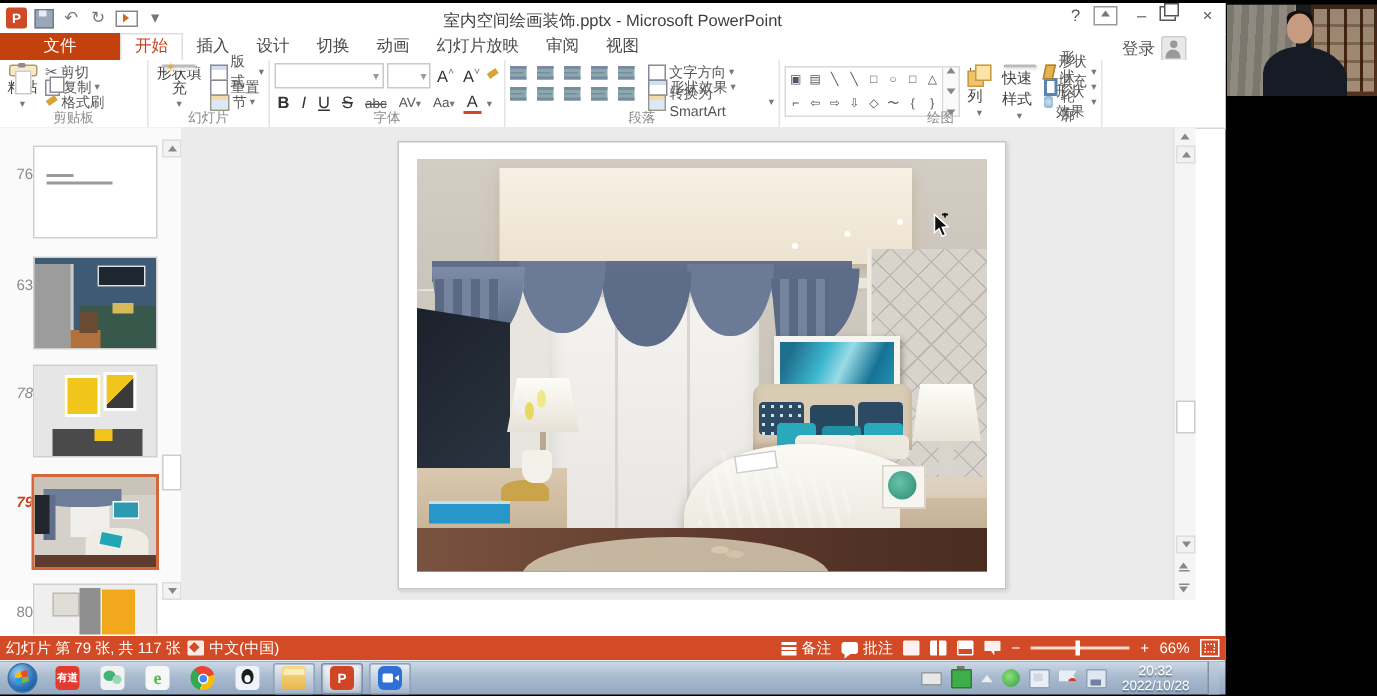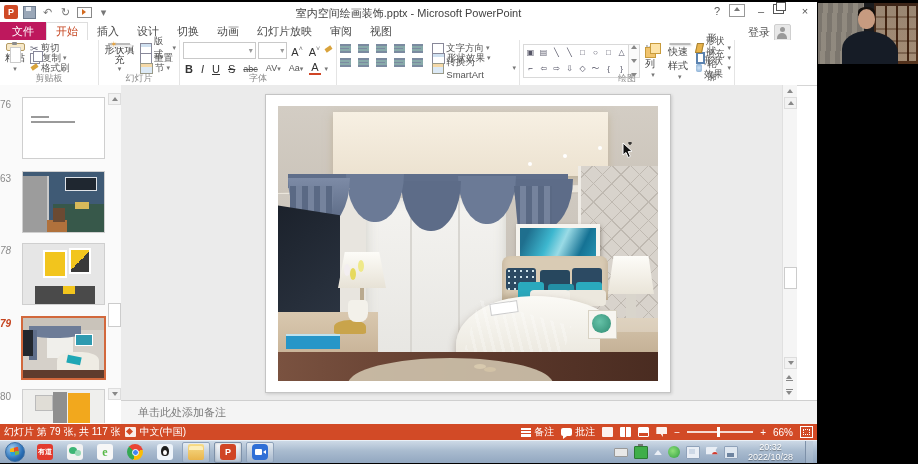--- a/index.html
+++ b/index.html
@@ -21,21 +21,21 @@
   #title-text{left:0;right:0;top:4px;text-align:center;font-size:11px;color:#3f3f3f;}
   .winctl{right:2px;top:2px;display:flex;gap:2px;align-items:center;color:#555;}
   .winctl .btn{width:20px;height:15px;text-align:center;line-height:15px;font-size:11px;}
   .ic-ribbonopt{width:14px;height:11px;border:1px solid #999;position:relative;}
   .ic-ribbonopt:after{content:"";position:absolute;left:4px;top:2px;border-bottom:4px solid #777;border-left:3px solid transparent;border-right:3px solid transparent;}
   .ic-restore{width:9px;height:8px;border:1px solid #555;position:relative;background:#fff;}
   .ic-restore:before{content:"";position:absolute;left:2px;top:-3px;width:8px;height:7px;border:1px solid #555;background:#fff;}
   
   #tabrow{left:0;top:20px;width:100%;height:18px;background:#fff;display:flex;align-items:flex-end;}
   .tab{padding:0 9px;height:18px;line-height:18px;font-size:11px;color:#4a4a4a;}
-  .tab-file{background:#be185d;color:#fff;padding:0 12px;}
+  .tab-file{background:#c2410c;color:#fff;padding:0 29px;}
   .tab-active{color:#c5441f;background:#fff;border:1px solid #dedede;border-bottom:none;height:17px;line-height:17px;}
   #signin{right:26px;top:22px;font-size:11px;color:#555;display:flex;align-items:center;gap:4px;}
   .ic-person{width:15px;height:15px;background:#e8e8e8;border:1px solid #cfcfcf;position:relative;border-radius:2px 2px 0 0;}
   .ic-person:before{content:"";position:absolute;left:4.5px;top:2px;width:5px;height:5px;border-radius:50%;background:#9a9a9a;}
   .ic-person:after{content:"";position:absolute;left:2px;top:8px;width:10px;height:6px;border-radius:5px 5px 0 0;background:#9a9a9a;}
   
   #ribbon{left:0;top:38px;width:100%;height:45px;background:#fff;border-bottom:1px solid #d5d5d5;display:flex;}
   .grp{position:relative;border-right:1px solid #e4e4e4;padding:2px 3px 11px 3px;display:flex;gap:3px;}
   .grp-label{position:absolute;bottom:0;left:0;right:0;text-align:center;font-size:9px;color:#8a8a8a;}
   .bigbtn{display:flex;flex-direction:column;align-items:center;justify-content:flex-start;font-size:10px;color:#444;padding:1px 2px;}
@@ -75,21 +75,21 @@
   .ic-fill{width:10px;height:8px;background:#e8b34b;border:1px solid #a78235;transform:skewX(-12deg);}
   .ic-outline{width:10px;height:8px;border:2px solid #5b83b0;}
   .ic-effect{width:10px;height:8px;background:radial-gradient(circle,#cfe2f5,#7fa8d0);border-radius:2px;}
   .ic-find{width:10px;height:10px;position:relative;}
   .ic-find:before{content:"";position:absolute;left:0;top:0;width:6px;height:6px;border:1.5px solid #445;border-radius:50%;}
   .ic-find:after{content:"";position:absolute;left:6.5px;top:6.5px;width:4px;height:1.6px;background:#445;transform:rotate(45deg);}
   .ic-replace{font-size:8px;color:#456;line-height:9px;}
   .ic-select{width:0;height:0;border-top:8px solid #667;border-right:6px solid transparent;transform:rotate(-15deg);}
   
   #thumbpanel{left:0;top:83px;width:121px;height:315px;background:#fafafa;border-right:1px solid #d9d9d9;}
-  .thumb-num{position:absolute;left:0;font-size:10px;color:#8a8a8a;}
+  .thumb-num{position:absolute;left:11px;font-size:10px;color:#8a8a8a;margin-top:12px;}
   .thumb-num.sel{color:#c5441f;font-weight:bold;}
   .thumb{position:absolute;left:22px;width:81px;height:60px;background:#fff;border:1px solid #cfcfcf;overflow:hidden;}
   .thumb.sel{border:2px solid #d2683c;left:21px;}
   .tline{position:absolute;height:1.5px;background:#9a9a9a;}
   .pscroll{position:absolute;right:1px;top:8px;width:12px;bottom:0;}
   .sbtn{position:absolute;width:11px;height:10px;background:#f2f2f2;border:1px solid #ddd;display:flex;align-items:center;justify-content:center;}
   .tri-u{width:0;height:0;border-bottom:4px solid #888;border-left:3.5px solid transparent;border-right:3.5px solid transparent;}
   .tri-d{width:0;height:0;border-top:4px solid #888;border-left:3.5px solid transparent;border-right:3.5px solid transparent;}
   #editor{left:121px;top:83px;width:675px;height:315px;background:#ebebeb;}
   #slide{left:144px;top:9px;width:404px;height:297px;background:#fff;border:1px solid #c4c4c4;box-shadow:1px 1px 3px rgba(0,0,0,.15);}
@@ -351,20 +351,21 @@
             <span class="ic-layout"></span>
             <span>形状效果</span>
             <span class="caret">▾</span>
           </div>
         <div class="smallbtn">
             <span class="ic-section"></span>
             <span>转换为 SmartArt</span>
             <span class="caret">▾</span>
           </div>
       </div>
+      <div class="grp-label">段落</div>
     </div>
 
     <div class="grp" style="width:208px;">
       <div style="display:flex;padding-top:2px;">
         <div class="shape-gallery">
           <span>▣</span>
             <span>▤</span>
             <span>╲</span>
             <span>╲</span>
             <span>□</span>
@@ -557,23 +558,20 @@
         </div>
       <div class="sbtn" style="left:1px;top:302px;background:none;border:none;">
           <div style="display:flex;flex-direction:column;gap:1px;">
             <div style="width:7px;height:1.5px;background:#888;"></div>
             <div class="tri-d"></div>
           </div>
         </div>
     </div>
   </div>
 
-  <div id="notesbar" class="abs">
-    <span>单击此处添加备注</span>
-  </div>
 
   <div id="statusbar" class="abs">
     <span>幻灯片 第 79 张, 共 117 张</span>
     <div class="st-ic"></div>
     <span>中文(中国)</span>
     <div class="st-right">
       <span style="display:flex;align-items:center;gap:3px;">
           <span class="notes-ic"></span>
           <span>备注</span>
         </span>

